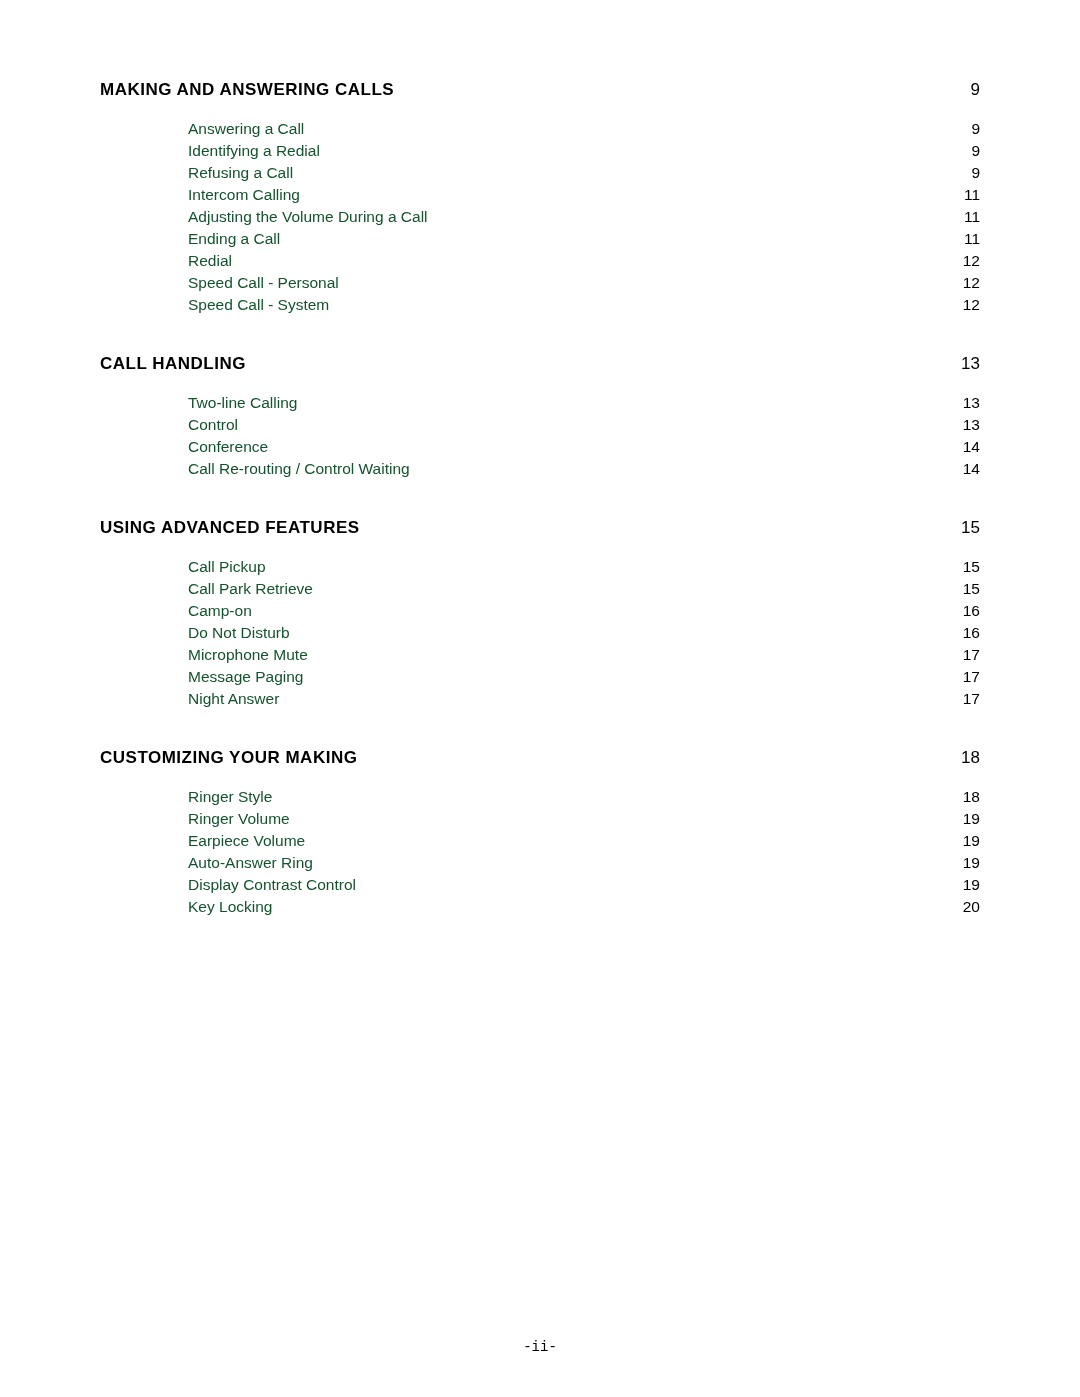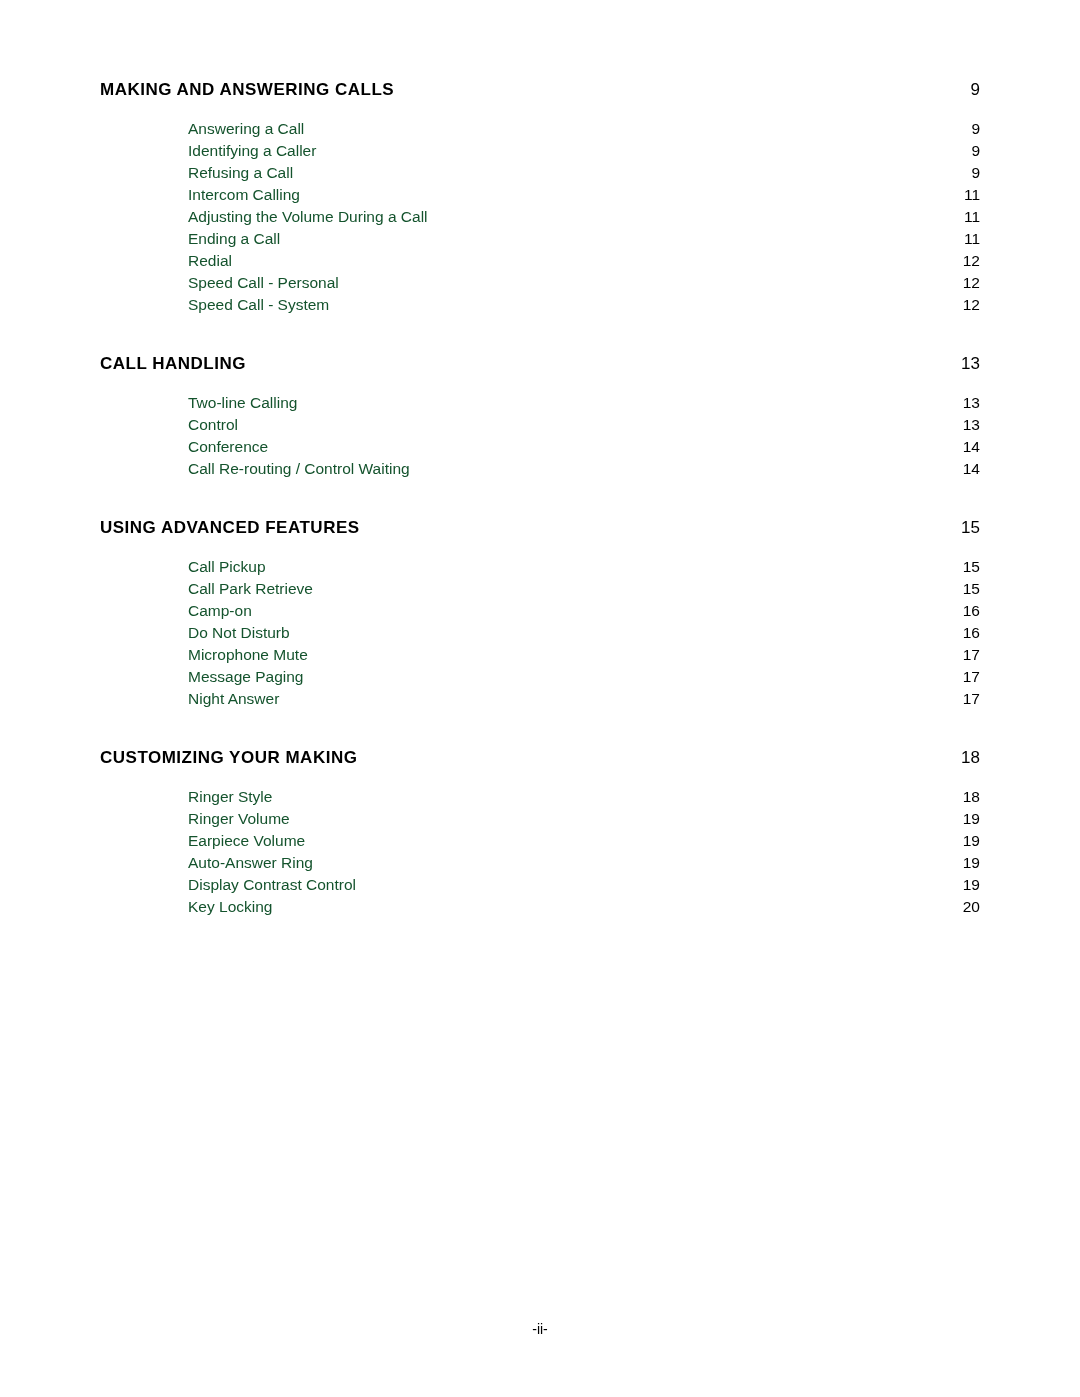--- a/index.html
+++ b/index.html
@@ -69,46 +69,46 @@
       font-family: Arial, Helvetica, sans-serif;
       font-size: 15.5px;
       font-weight: normal;
       color: #000;
       min-width: 30px;
       text-align: right;
     }
 
     .footer {
       position: absolute;
-      bottom: 60px;
+      bottom: 42px;
       left: 0;
       right: 0;
       text-align: center;
-      font-family: Liberation Sans, sans-serif;
+      font-family: Liberation Mono, monospace;
       font-size: 14px;
       color: #000;
     }
   </style>
 </head>
 <body>
 
 <div class="page">
   <div id="sections-container">
       <div class="section">
         <div class="section-header">
           <span class="section-title">MAKING AND ANSWERING CALLS</span>
           <span class="section-page">9</span>
         </div>
         <div class="toc-entries">
           <div class="toc-entry">
             <span class="entry-label">Answering a Call</span>
             <span class="entry-page">9</span>
           </div>
           <div class="toc-entry">
-            <span class="entry-label">Identifying a Caller</span>
+            <span class="entry-label">Identifying a Redial</span>
             <span class="entry-page">9</span>
           </div>
           <div class="toc-entry">
             <span class="entry-label">Refusing a Call</span>
             <span class="entry-page">9</span>
           </div>
           <div class="toc-entry">
             <span class="entry-label">Intercom Calling</span>
             <span class="entry-page">11</span>
           </div>

